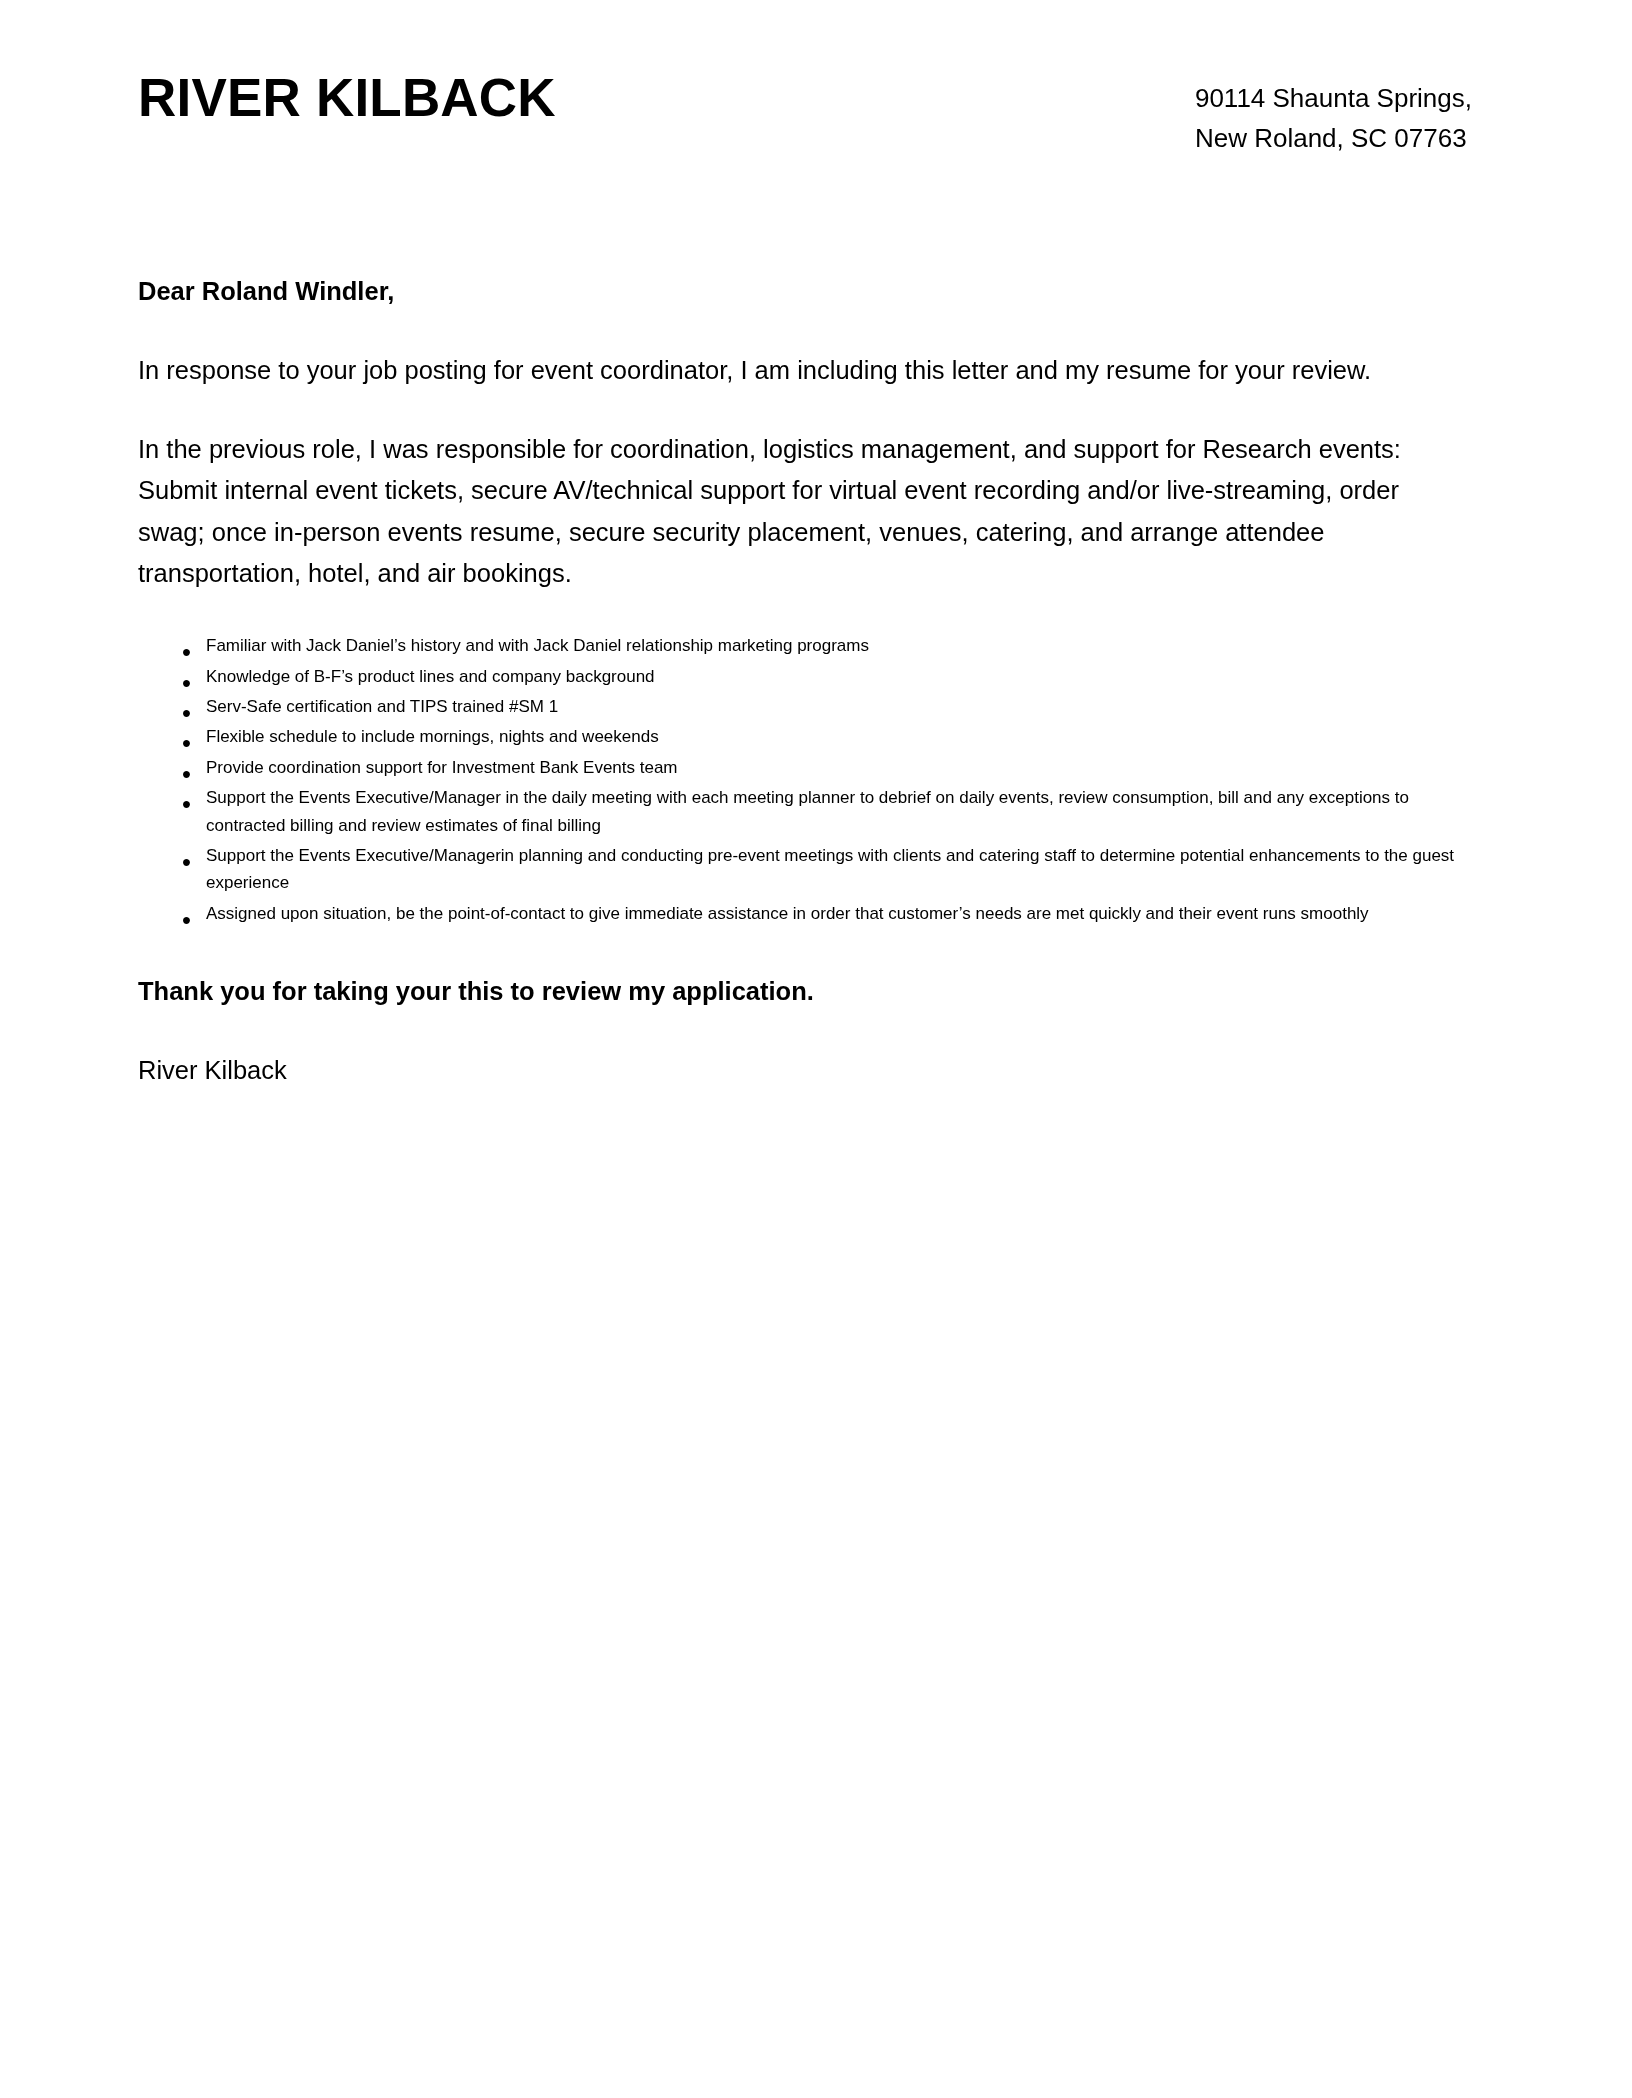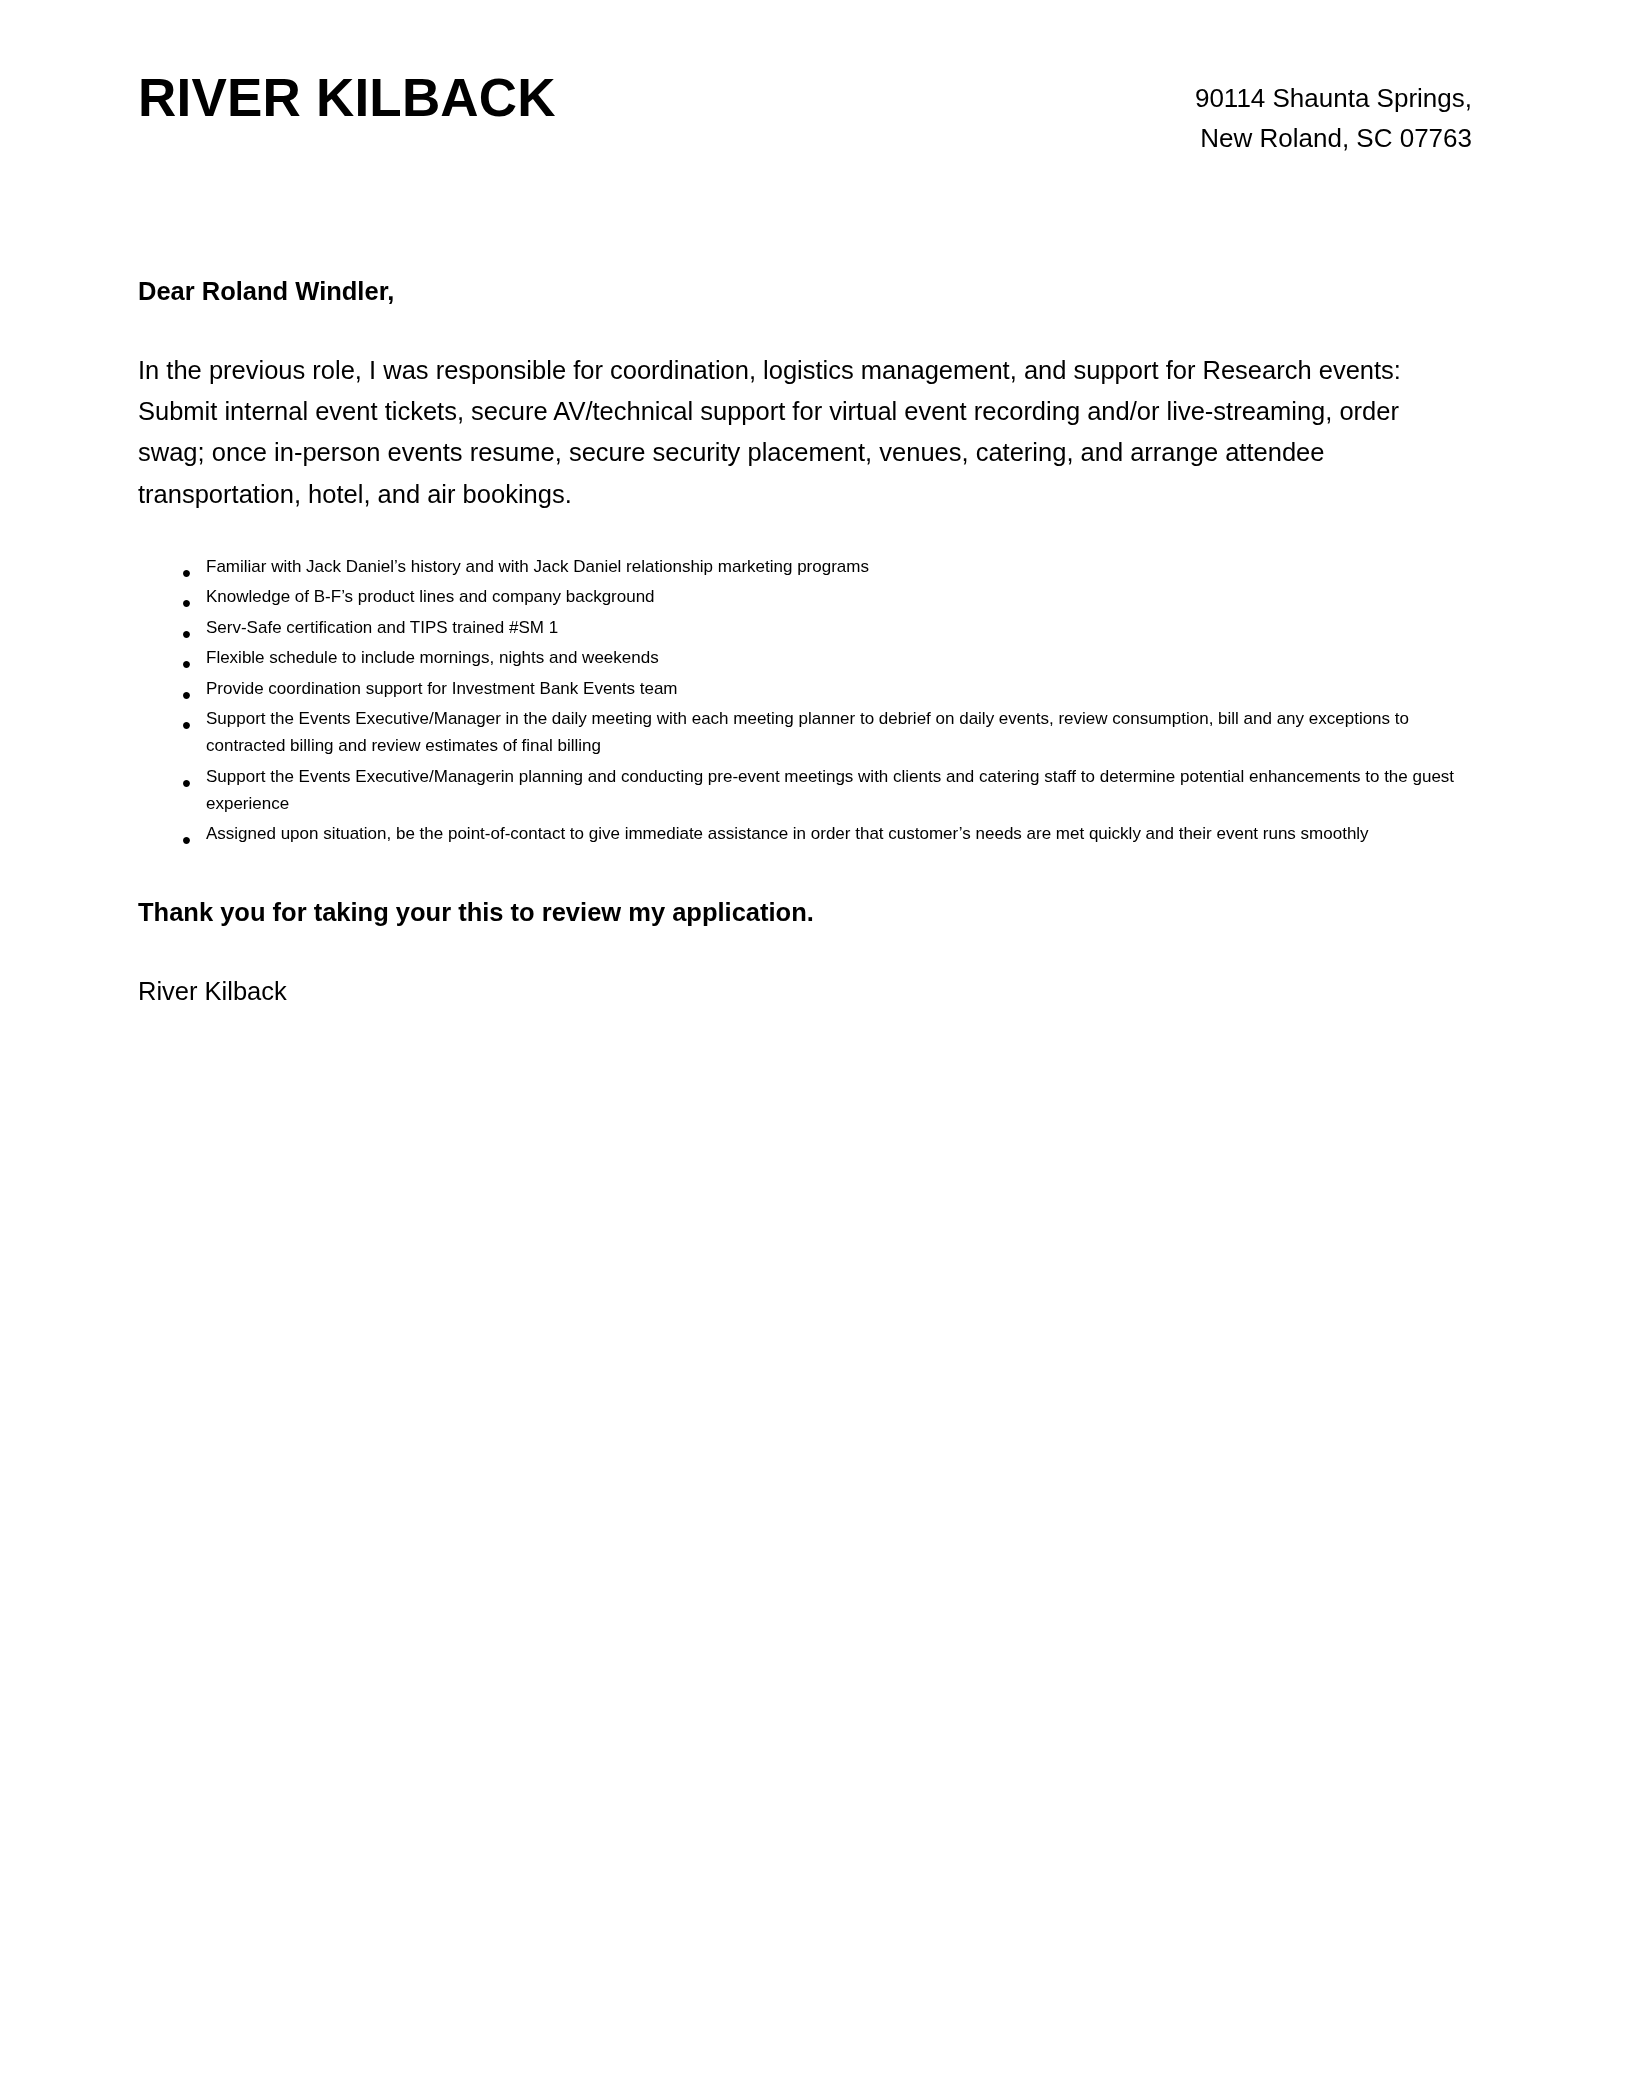--- a/index.html
+++ b/index.html
@@ -44,21 +44,20 @@
     font-size: 53px;
     font-weight: 700;
     letter-spacing: 0.2px;
     line-height: 1.12;
     margin: 0;
     white-space: nowrap;
     color: #000000;
   }
 
   .address-block {
-    text-align: right;
     font-size: 26px;
     line-height: 1.55;
     padding-top: 10px;
     color: #000000;
   }
   .address-line {
     display: block;
     white-space: nowrap;
   }
 
@@ -130,20 +129,21 @@
       <div class="address-block">
         <span class="address-line">90114 Shaunta Springs,</span>
         <span class="address-line">New Roland, SC 07763</span>
       </div>
     </div>
 
     <div class="letter-body">
 
       <p class="salutation">Dear Roland Windler,</p>
 
+      <p class="para">In response to your job posting for event coordinator, I am including this letter and my resume for your review.</p>
 
       <p class="para">In the previous role, I was responsible for coordination, logistics management, and support for Research events: Submit internal event tickets, secure AV/technical support for virtual event recording and/or live-streaming, order swag; once in-person events resume, secure security placement, venues, catering, and arrange attendee transportation, hotel, and air bookings.</p>
 
 
       <ul class="bullet-list">
         <li class="bullet-item">Familiar with Jack Daniel’s history and with Jack Daniel relationship marketing programs</li>
         <li class="bullet-item">Knowledge of B-F’s product lines and company background</li>
         <li class="bullet-item">Serv-Safe certification and TIPS trained #SM 1</li>
         <li class="bullet-item">Flexible schedule to include mornings, nights and weekends</li>
         <li class="bullet-item">Provide coordination support for Investment Bank Events team</li>

